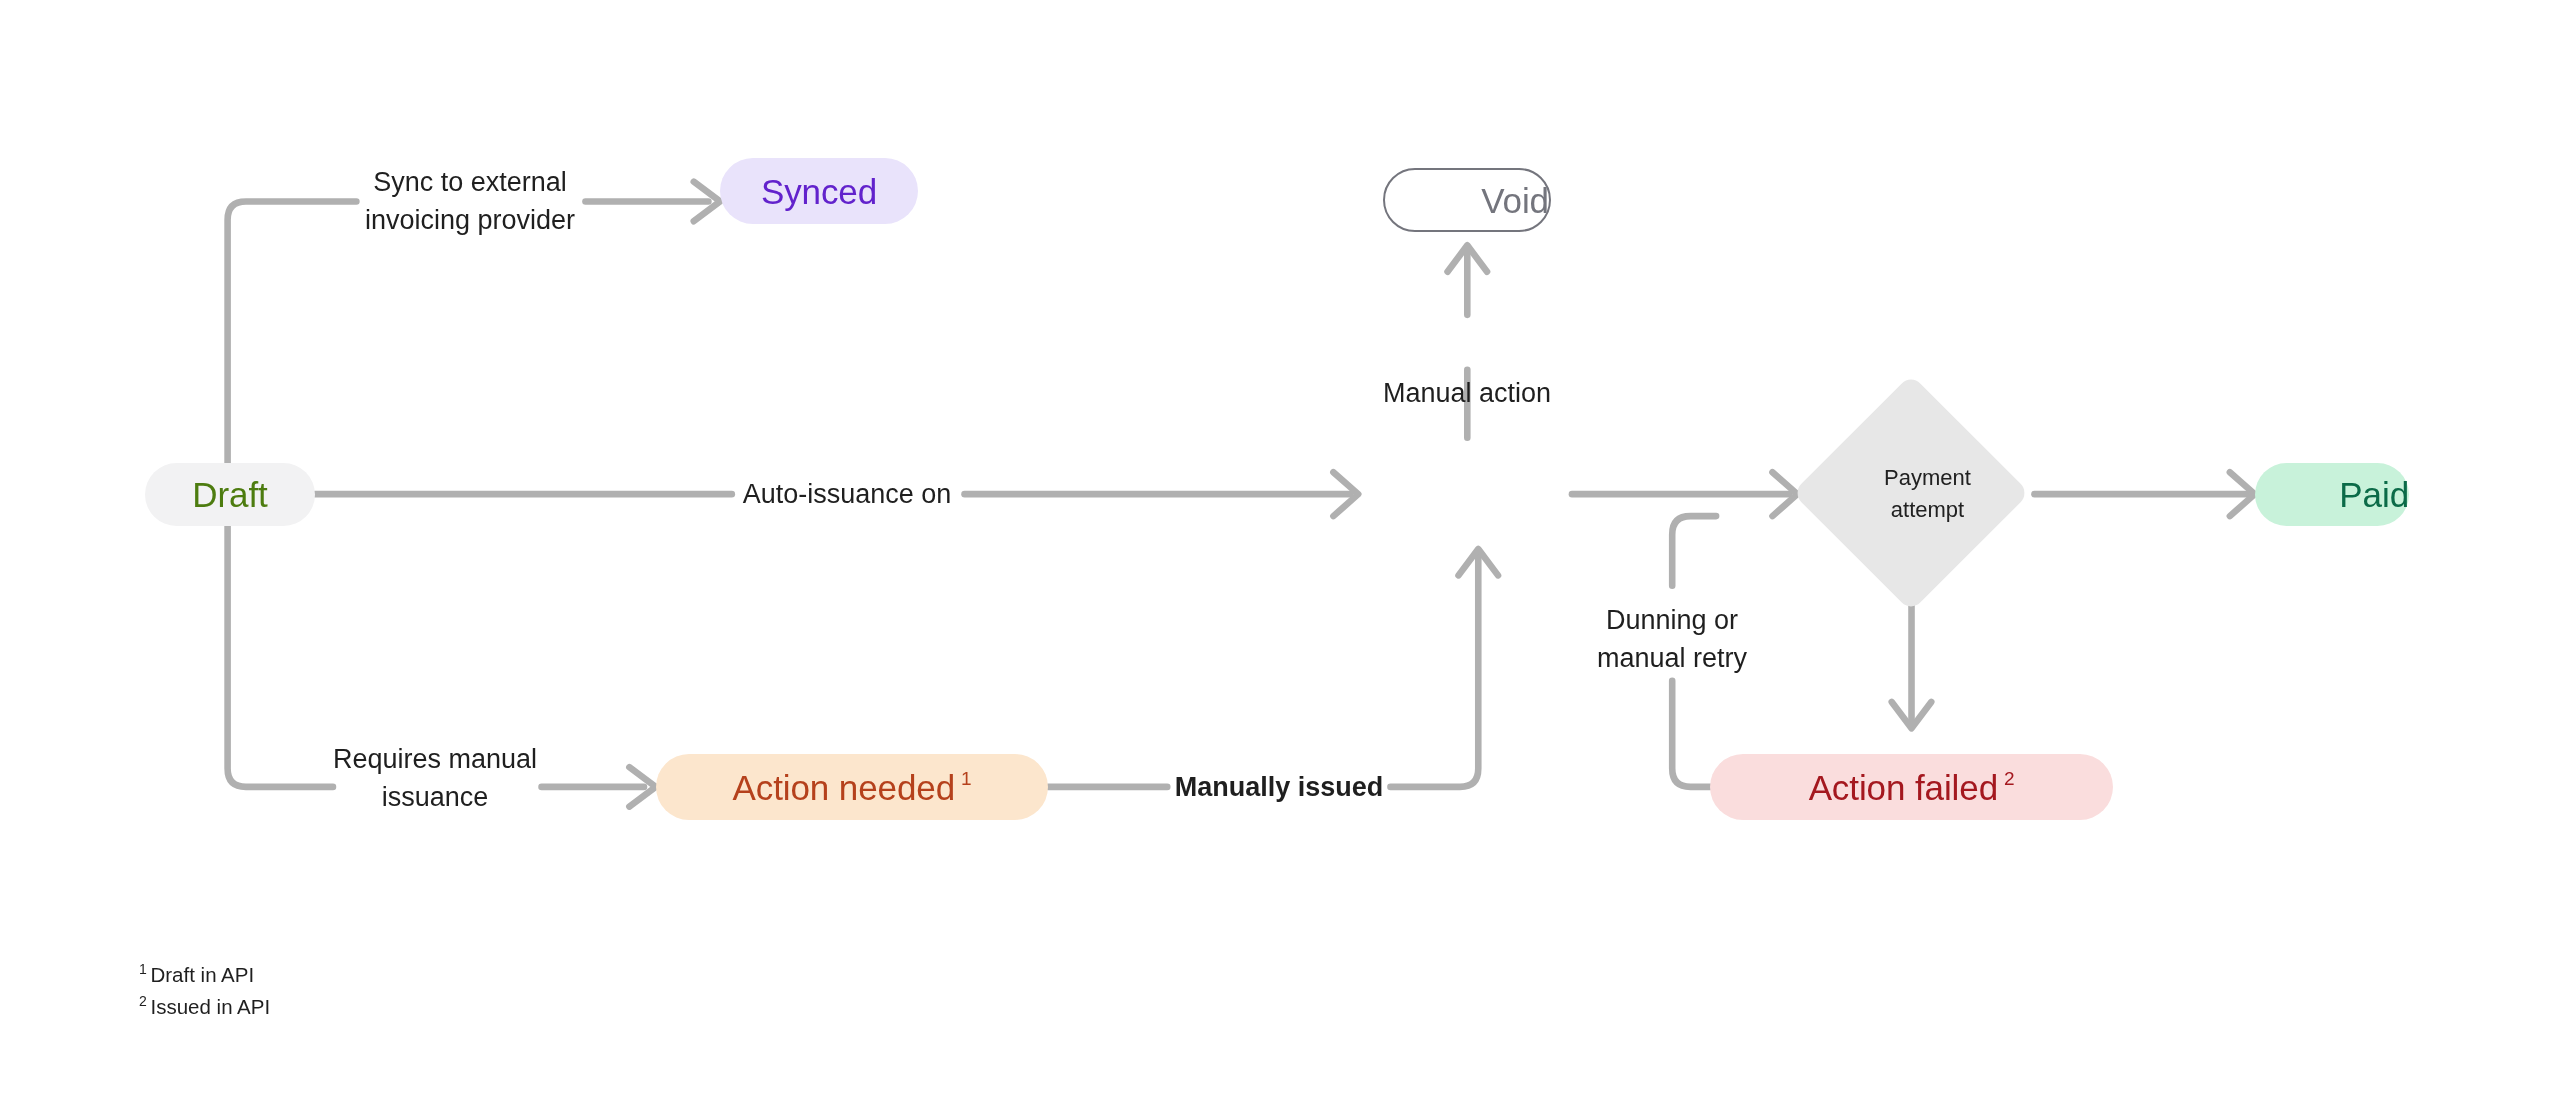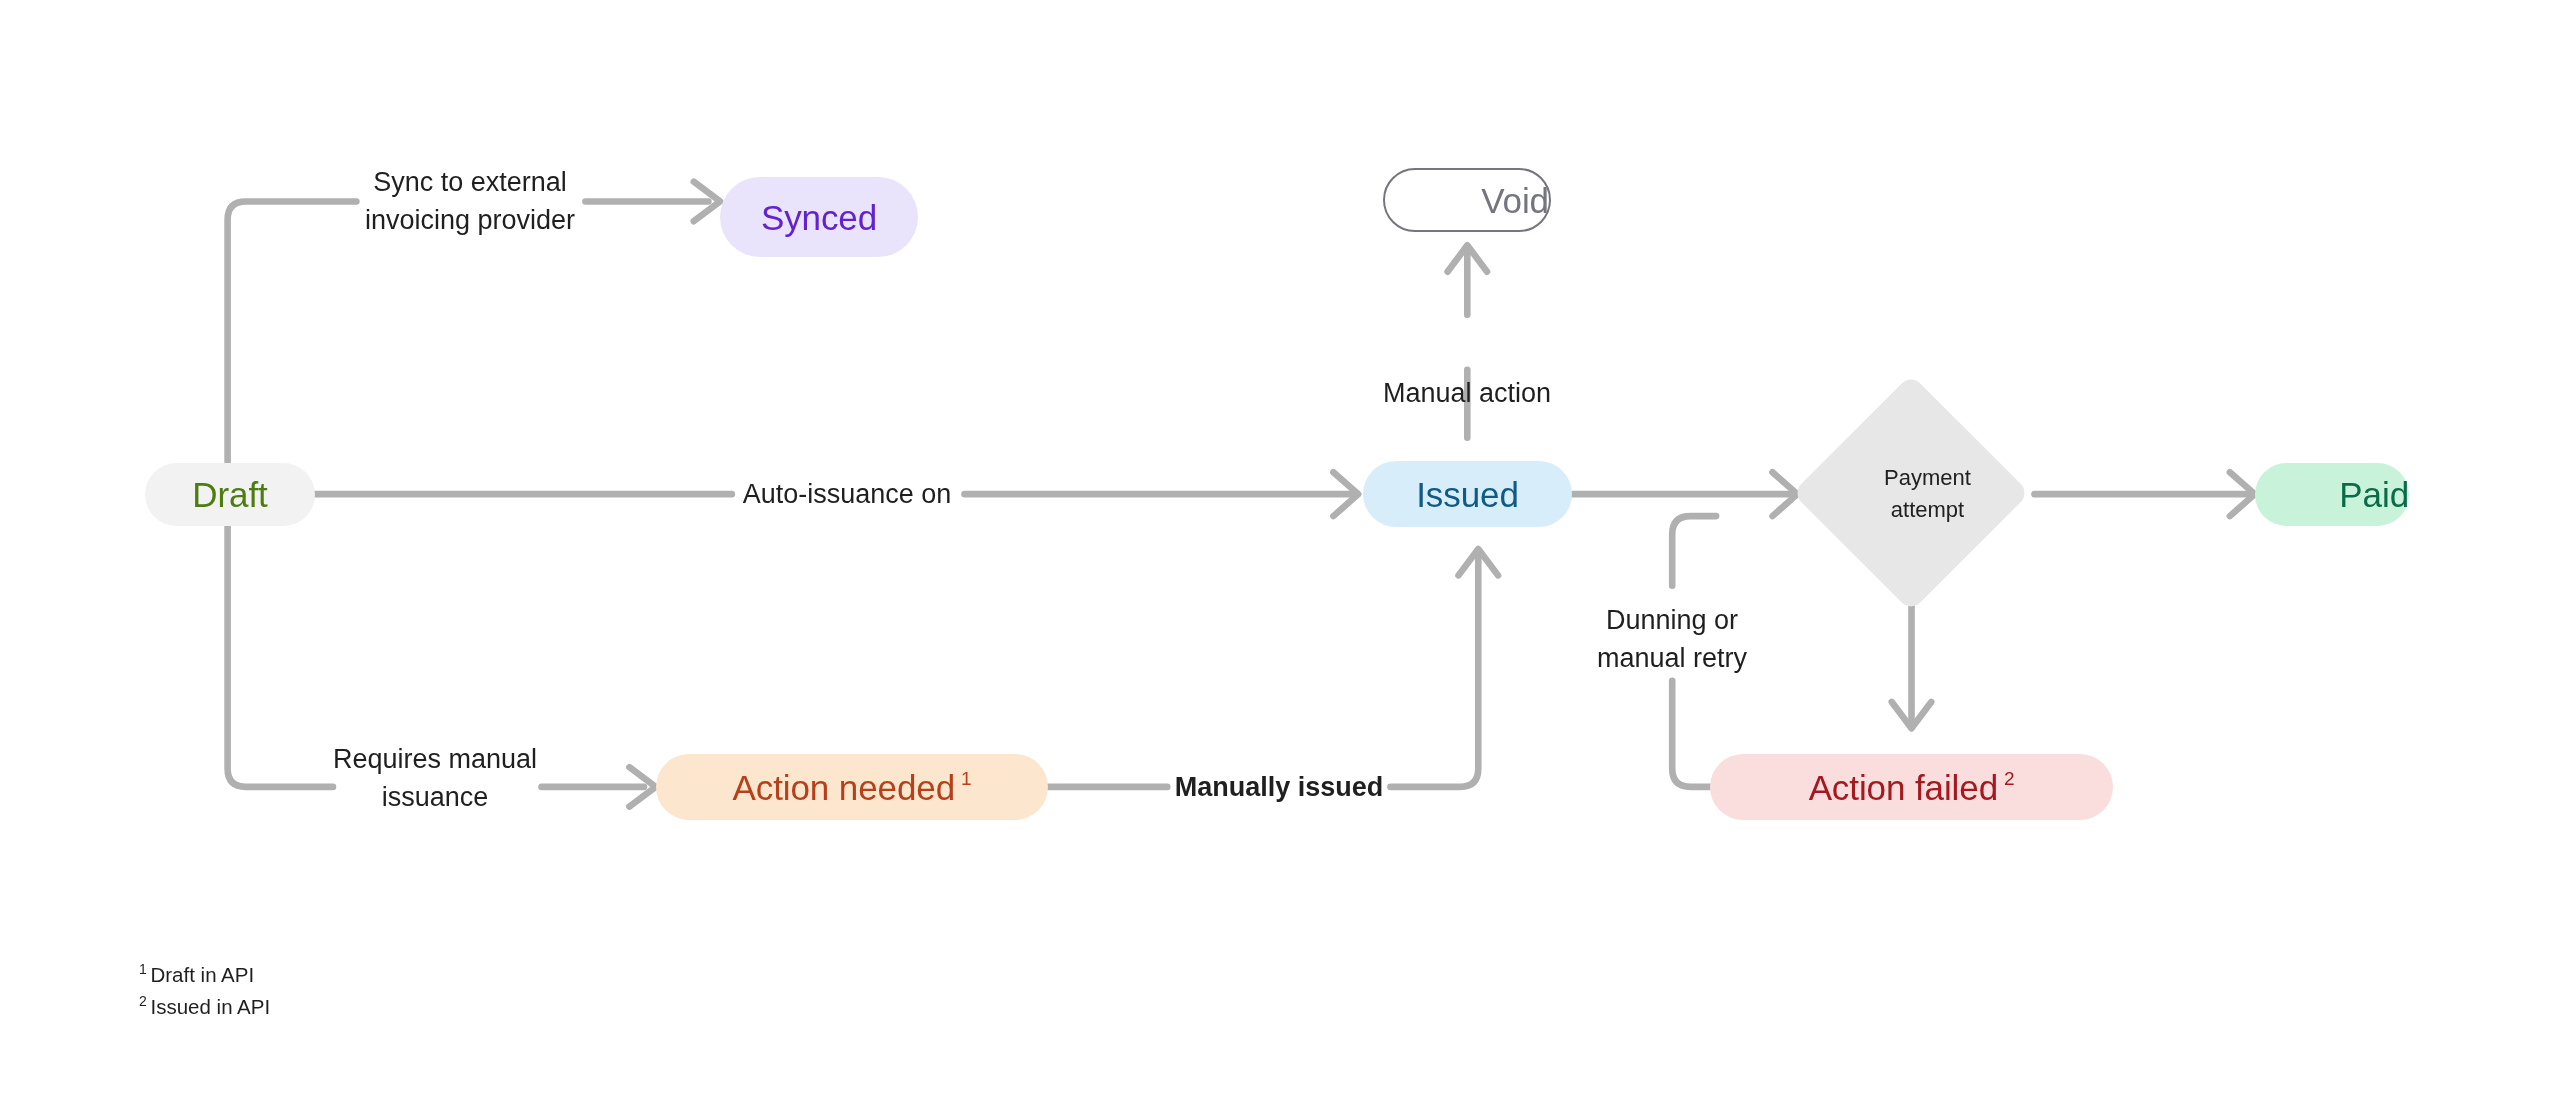--- a/index.html
+++ b/index.html
@@ -206,31 +206,28 @@
 
   <div class="edge-label" style="left:1672px; top:639px;">
     <span>Dunning or</span><br>
     <span>manual retry</span>
   </div>
 
   <div class="node pill node-draft" style="left:145px; top:463px; width:170px; height:63px;">
     <span>Draft</span>
   </div>
 
-  <div class="node pill node-synced" style="left:720px; top:177px; width:198px; height:80px;justify-content:center;">
+  <div class="node pill node-synced" style="left:720px; top:158px; width:198px; height:66px;justify-content:center;">
     <span>Synced</span>
   </div>
 
   <div class="node pill node-void" style="left:1383px; top:168px; width:168px; height:64px;">
     <span>Void</span>
   </div>
 
-  <div class="node pill node-issued" style="left:1363px; top:461px; width:209px; height:66px;">
-    <span>Issued</span>
-  </div>
 
   <div class="node pill node-action" style="left:656px; top:754px; width:392px; height:66px;">
     <span><span>Action needed</span><span class="sup">1</span></span>
   </div>
 
   <div class="node pill node-failed" style="left:1710px; top:754px; width:403px; height:66px;">
     <span><span>Action failed</span><span class="sup">2</span></span>
   </div>
 
   <div class="node pill node-paid" style="left:2255px; top:463px; width:154px; height:63px;justify-content:flex-end;">

